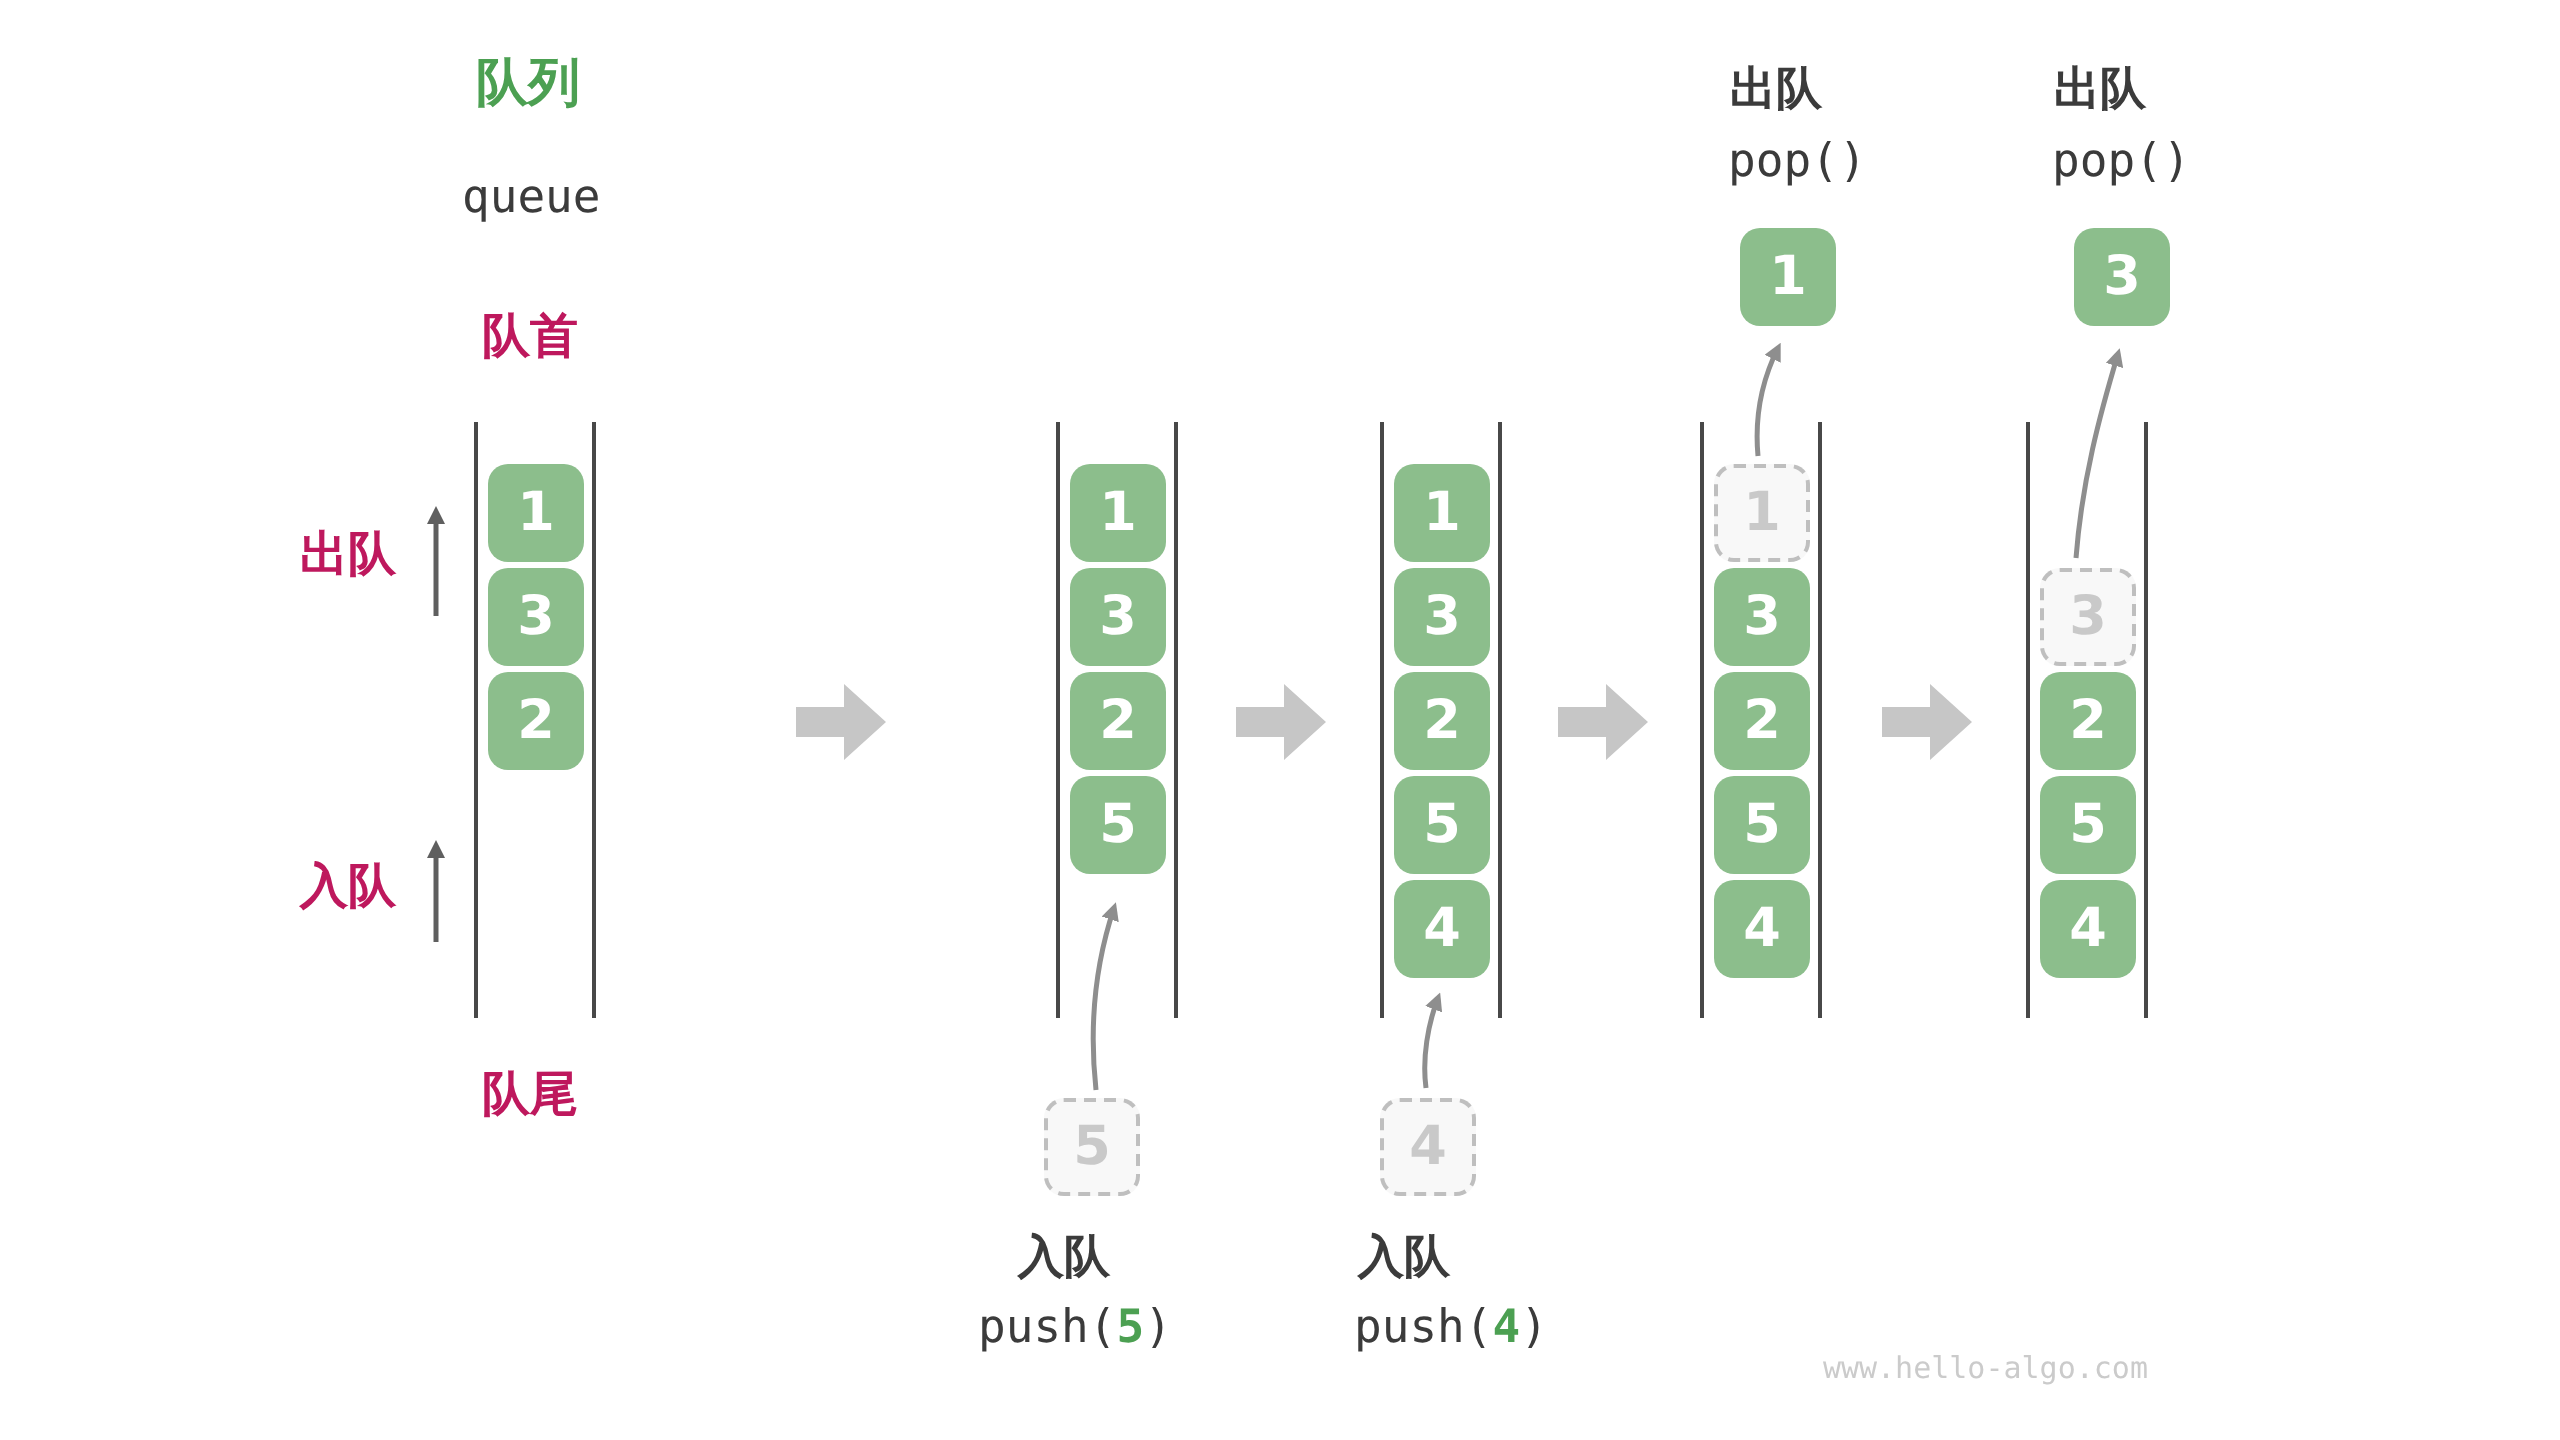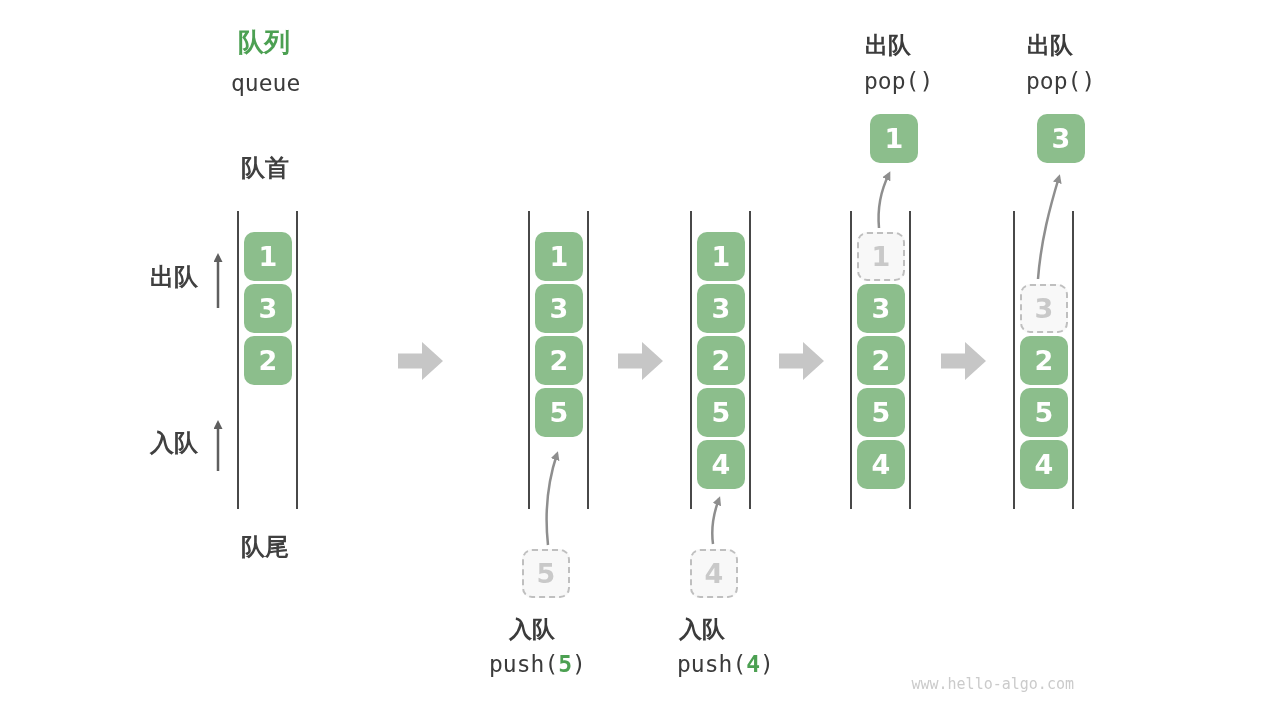--- a/index.html
+++ b/index.html
@@ -1,21 +1,21 @@
 <!DOCTYPE html>
 <html><head>
 <meta charset="utf-8">
 <style>
   html,body{margin:0;padding:0;background:#ffffff;}
   .canvas{
     position:relative;width:1112px;height:720px;background:#ffffff;overflow:hidden;
     font-family:"DejaVu Sans","Liberation Sans",sans-serif;color:#3b3b3b;
   }
   .abs{position:absolute;}
-  .zh{font-weight:bold;font-size:24px;color:#404040;line-height:1.1;white-space:nowrap;}
+  .zh{font-weight:bold;font-size:24px;color:#be185d;line-height:1.1;white-space:nowrap;}
   .zh-sm{font-weight:bold;font-size:23px;color:#3b3b3b;line-height:1.1;white-space:nowrap;}
   .title-zh{font-weight:bold;font-size:26px;color:#4ca052;line-height:1.1;white-space:nowrap;}
   .code{font-family:"DejaVu Sans Mono","Liberation Mono",monospace;font-size:23px;color:#3b3b3b;line-height:1.1;white-space:nowrap;}
   .code-arg{color:#4ca052;font-weight:bold;}
   .queue-col{
     position:absolute;top:211px;height:298px;width:57px;
     border-left:2px solid #484848;border-right:2px solid #484848;
   }
   .box{
     position:absolute;width:48px;height:49px;border-radius:10px;
@@ -33,21 +33,21 @@
     font-size:15px;color:#cbcbcb;white-space:nowrap;
   }
   svg.overlay{position:absolute;left:0;top:0;width:1280px;height:720px;pointer-events:none;}
 </style>
 </head>
 <body>
 
 <div class="canvas">
 
   <div class="abs title-zh" style="left:238px;top:28px;">队列</div>
-  <div class="abs code" style="left:231px;top:71px;">queue</div>
+  <div class="abs code" style="left:231px;top:87px;">queue</div>
 
   <div class="abs zh" style="left:241px;top:155px;">队首</div>
   <div class="abs zh" style="left:150px;top:264px;">出队</div>
   <div class="abs zh" style="left:150px;top:430px;">入队</div>
   <div class="abs zh" style="left:241px;top:534px;">队尾</div>
 
   <div>
     <div class="queue-col" style="left:237px;"></div>
     <div class="box" style="left:244px;top:232px;">1</div>
     <div class="box" style="left:244px;top:284px;">3</div>

